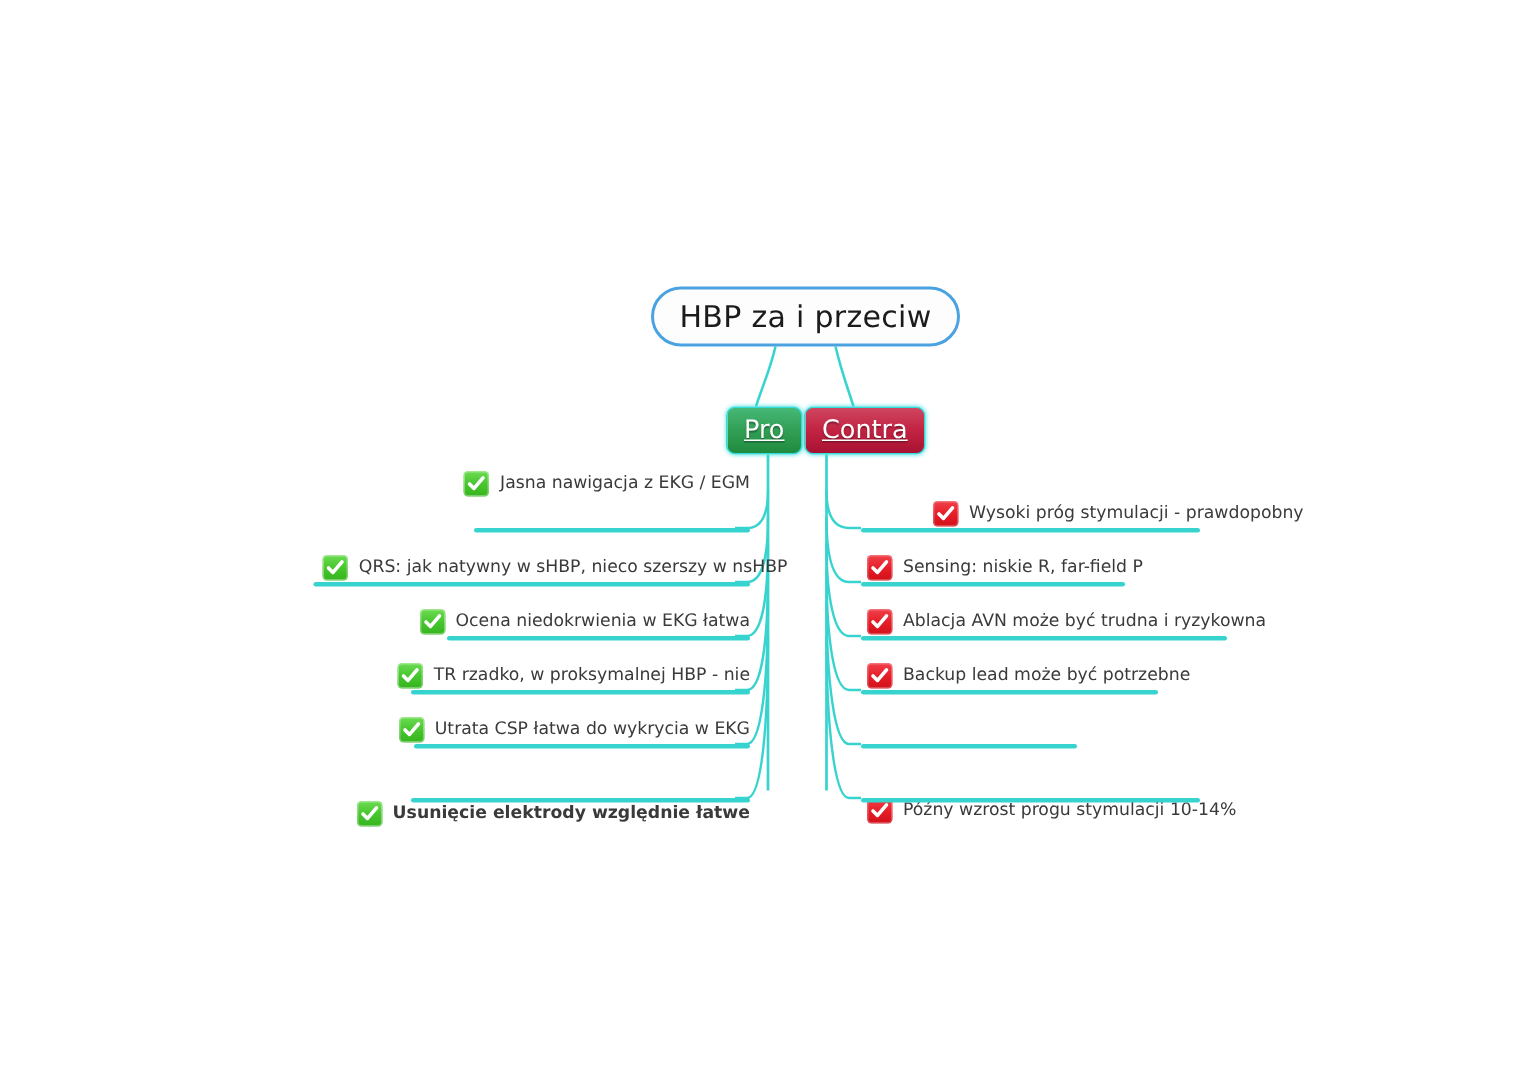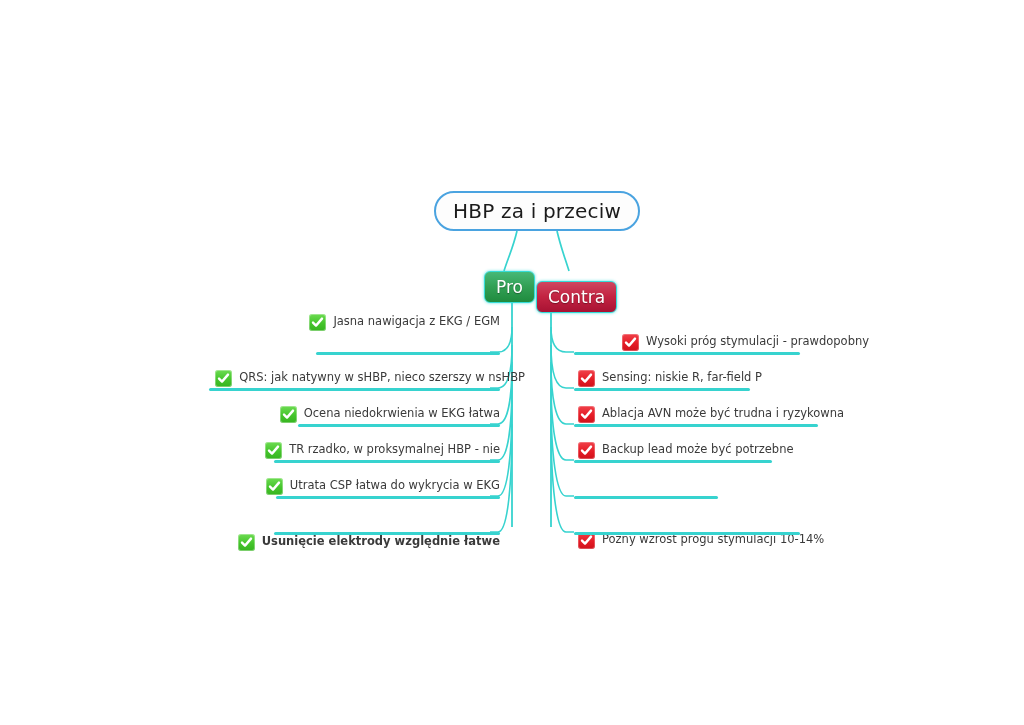--- a/index.html
+++ b/index.html
@@ -67,31 +67,31 @@
     padding: 0 11px;
     z-index: 3;
     border: 1.5px solid #35dcd8;
     box-shadow: 0 0 3px rgba(60, 220, 220, .85);
   }
   .branch-node .branch-label {
     font-size: 17px;
     color: #ffffff;
     white-space: nowrap;
     text-shadow: 0 1px 1px rgba(0,0,0,.35);
+    text-decoration: underline;
   }
   #node-pro {
     left: 484px;
     top: 271px;
     background: linear-gradient(to bottom, #46b877 0%, #32a055 48%, #1f8b3e 100%);
   }
   #node-contra {
     left: 536px;
     top: 271px;
     background: linear-gradient(to bottom, #cf4660 0%, #c32442 48%, #a81233 100%);
-    margin-top: 10px;
   }
 
   
   .leaf {
     position: absolute;
     height: 24px;
     display: flex;
     align-items: center;
     z-index: 2;
     white-space: nowrap;

